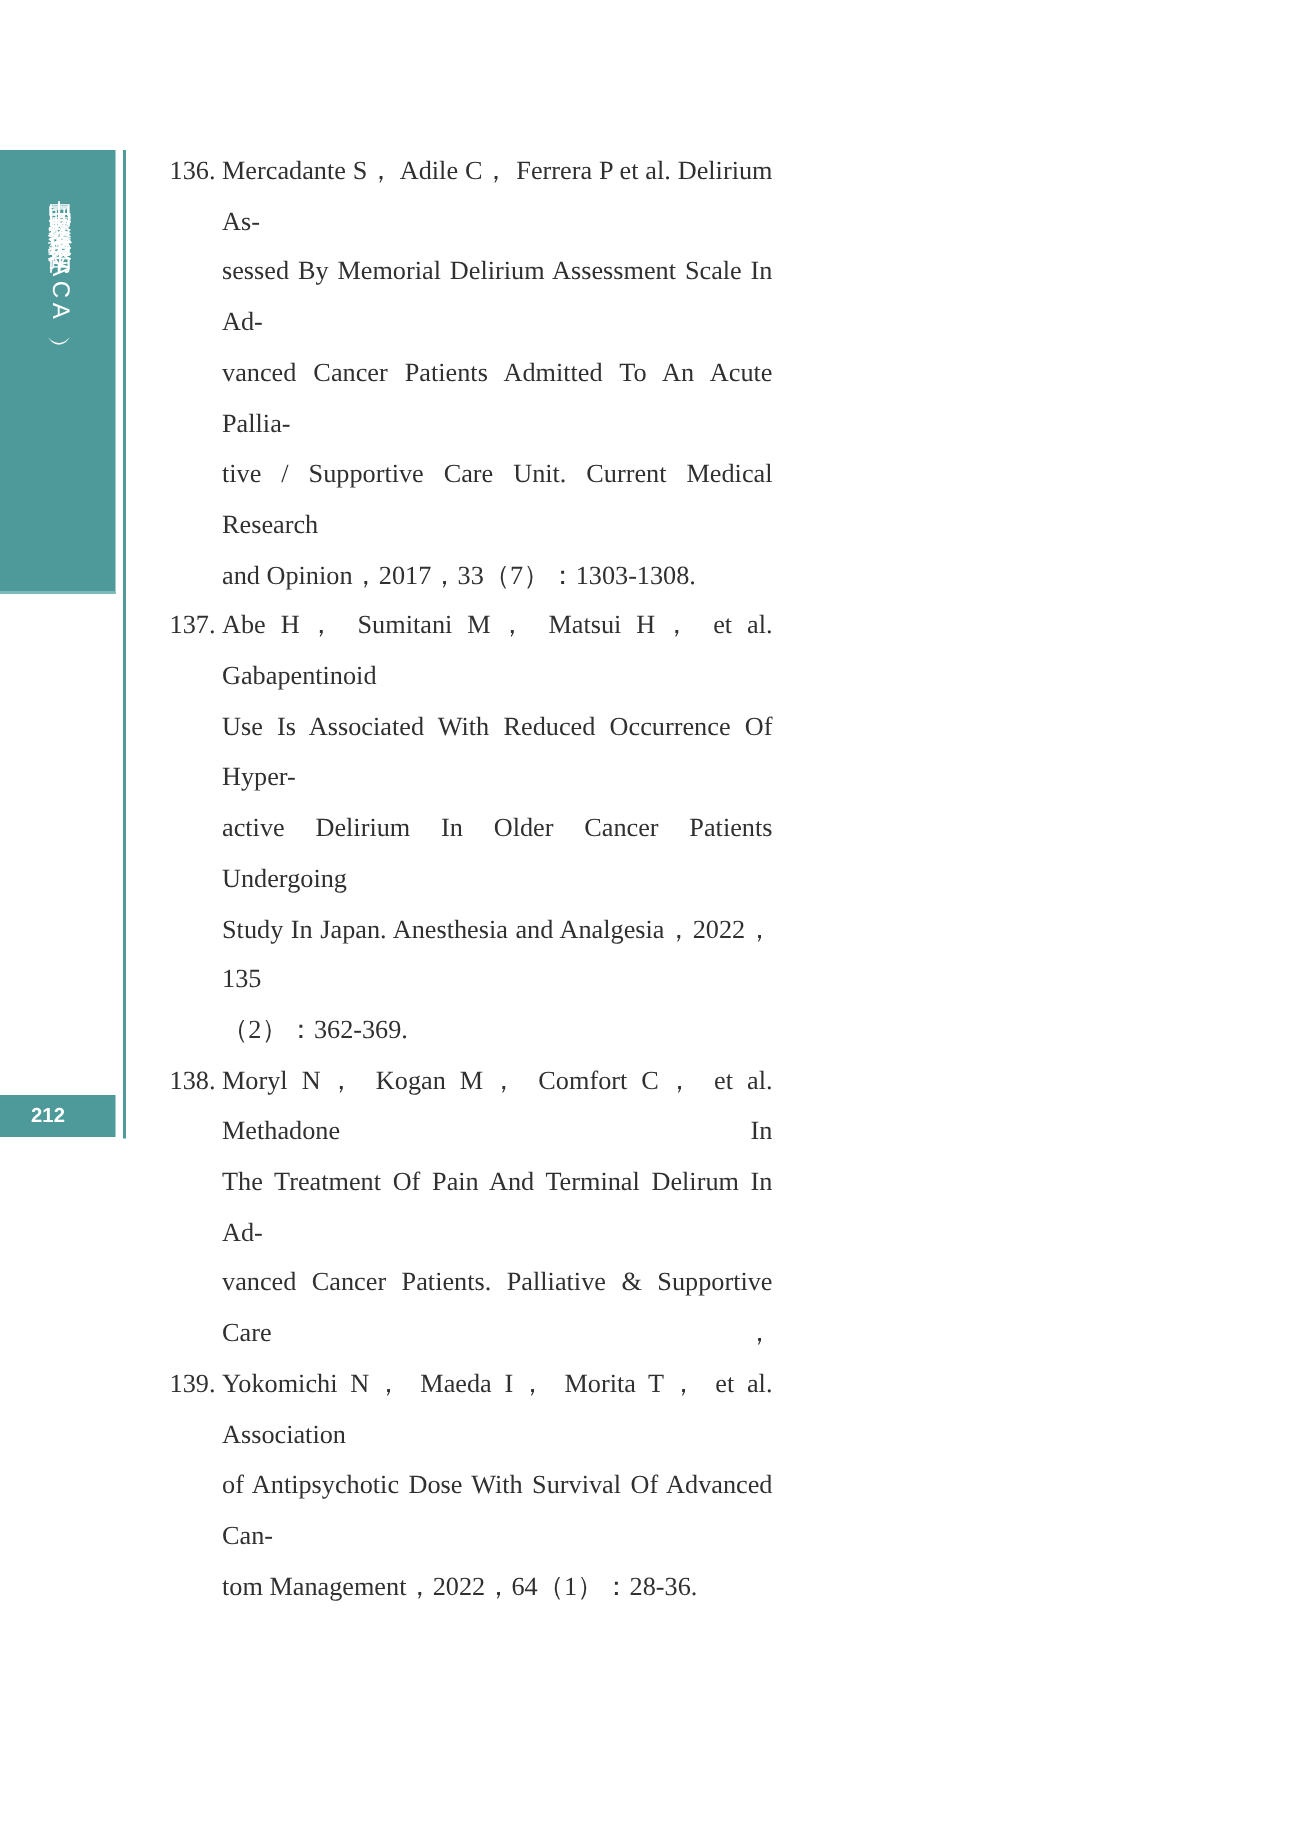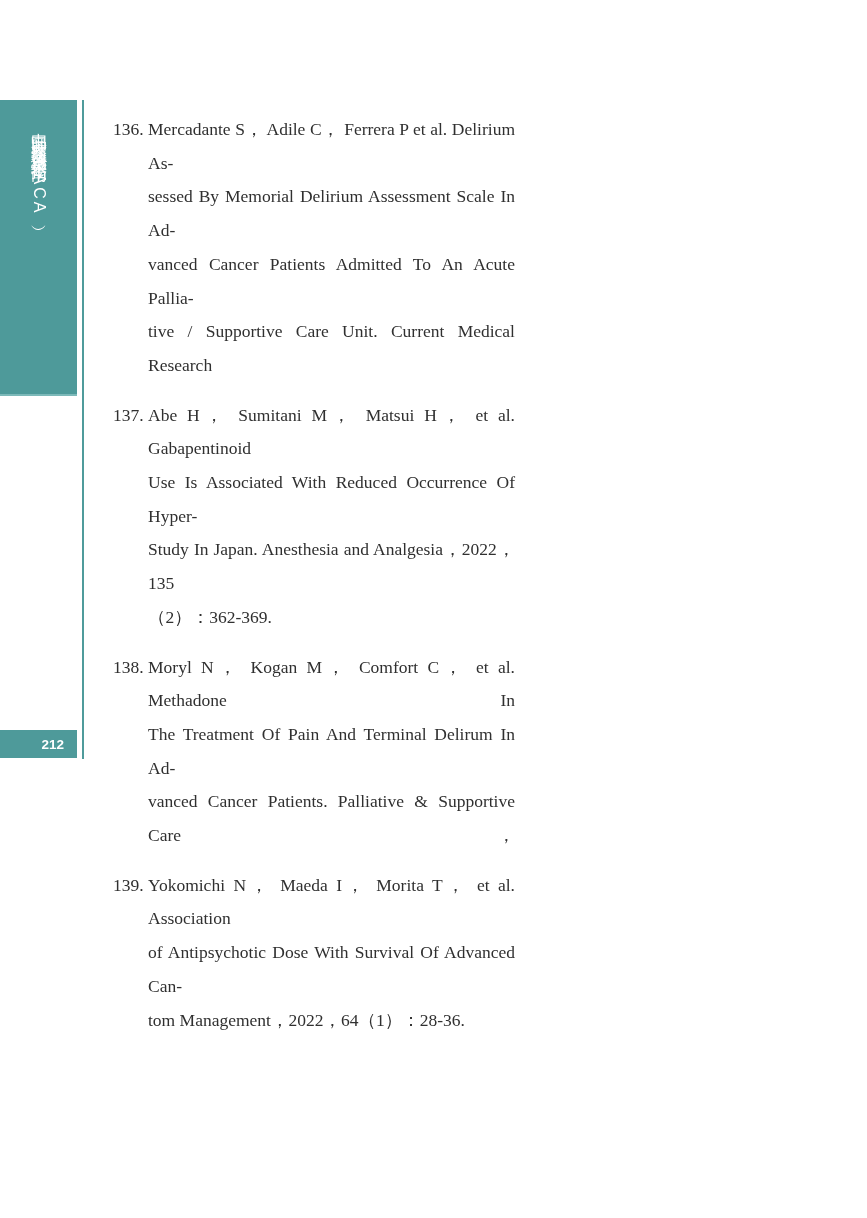--- a/index.html
+++ b/index.html
@@ -49,21 +49,21 @@
   }
   
   .page-number-badge {
     position: absolute;
     left: 0;
     top: 730px;
     width: 77px;
     height: 28px;
     background: #4e9a9a;
     box-sizing: border-box;
-    text-align: right;
+    text-align: center;
     padding-right: 13px;
     line-height: 28px;
   }
   .page-number-badge span {
     color: #ffffff;
     font-family: "Liberation Sans", sans-serif;
     font-weight: bold;
     font-size: 13.5px;
   }
   
@@ -72,21 +72,20 @@
     left: 113px;
     top: 97px;
     width: 402px;
     color: #303030;
     font-size: 17.5px;
     line-height: 33.7px;
   }
   .reference-item {
     position: relative;
     padding-left: 35px;
-    margin-top: 16px;
   }
   .reference-number {
     position: absolute;
     left: 0;
     top: 0;
     white-space: nowrap;
   }
   .reference-line {
     text-align: justify;
     text-align-last: justify;
@@ -111,28 +110,30 @@
   </div>
 
   <div class="reference-list">
     <div class="reference-item">
       <span class="reference-number">136.</span>
       <div class="reference-lines">
           <div class="reference-line">Mercadante S， Adile C， Ferrera P et al. Delirium As-</div>
           <div class="reference-line">sessed By Memorial Delirium Assessment Scale In Ad-</div>
           <div class="reference-line">vanced Cancer Patients Admitted To An Acute Pallia-</div>
           <div class="reference-line">tive / Supportive Care Unit. Current Medical Research</div>
+          <div class="reference-line final">and Opinion，2017，33（7）：1303-1308.</div>
         </div>
     </div>
 
     <div class="reference-item">
       <span class="reference-number">137.</span>
       <div class="reference-lines">
           <div class="reference-line">Abe H， Sumitani M， Matsui H， et al. Gabapentinoid</div>
           <div class="reference-line">Use Is Associated With Reduced Occurrence Of Hyper-</div>
+          <div class="reference-line">active Delirium In Older Cancer Patients Undergoing</div>
           <div class="reference-line">Study In Japan. Anesthesia and Analgesia，2022，135</div>
           <div class="reference-line final">（2）：362-369.</div>
         </div>
     </div>
 
     <div class="reference-item">
       <span class="reference-number">138.</span>
       <div class="reference-lines">
           <div class="reference-line">Moryl N， Kogan M， Comfort C， et al. Methadone In</div>
           <div class="reference-line">The Treatment Of Pain And Terminal Delirum In Ad-</div>

